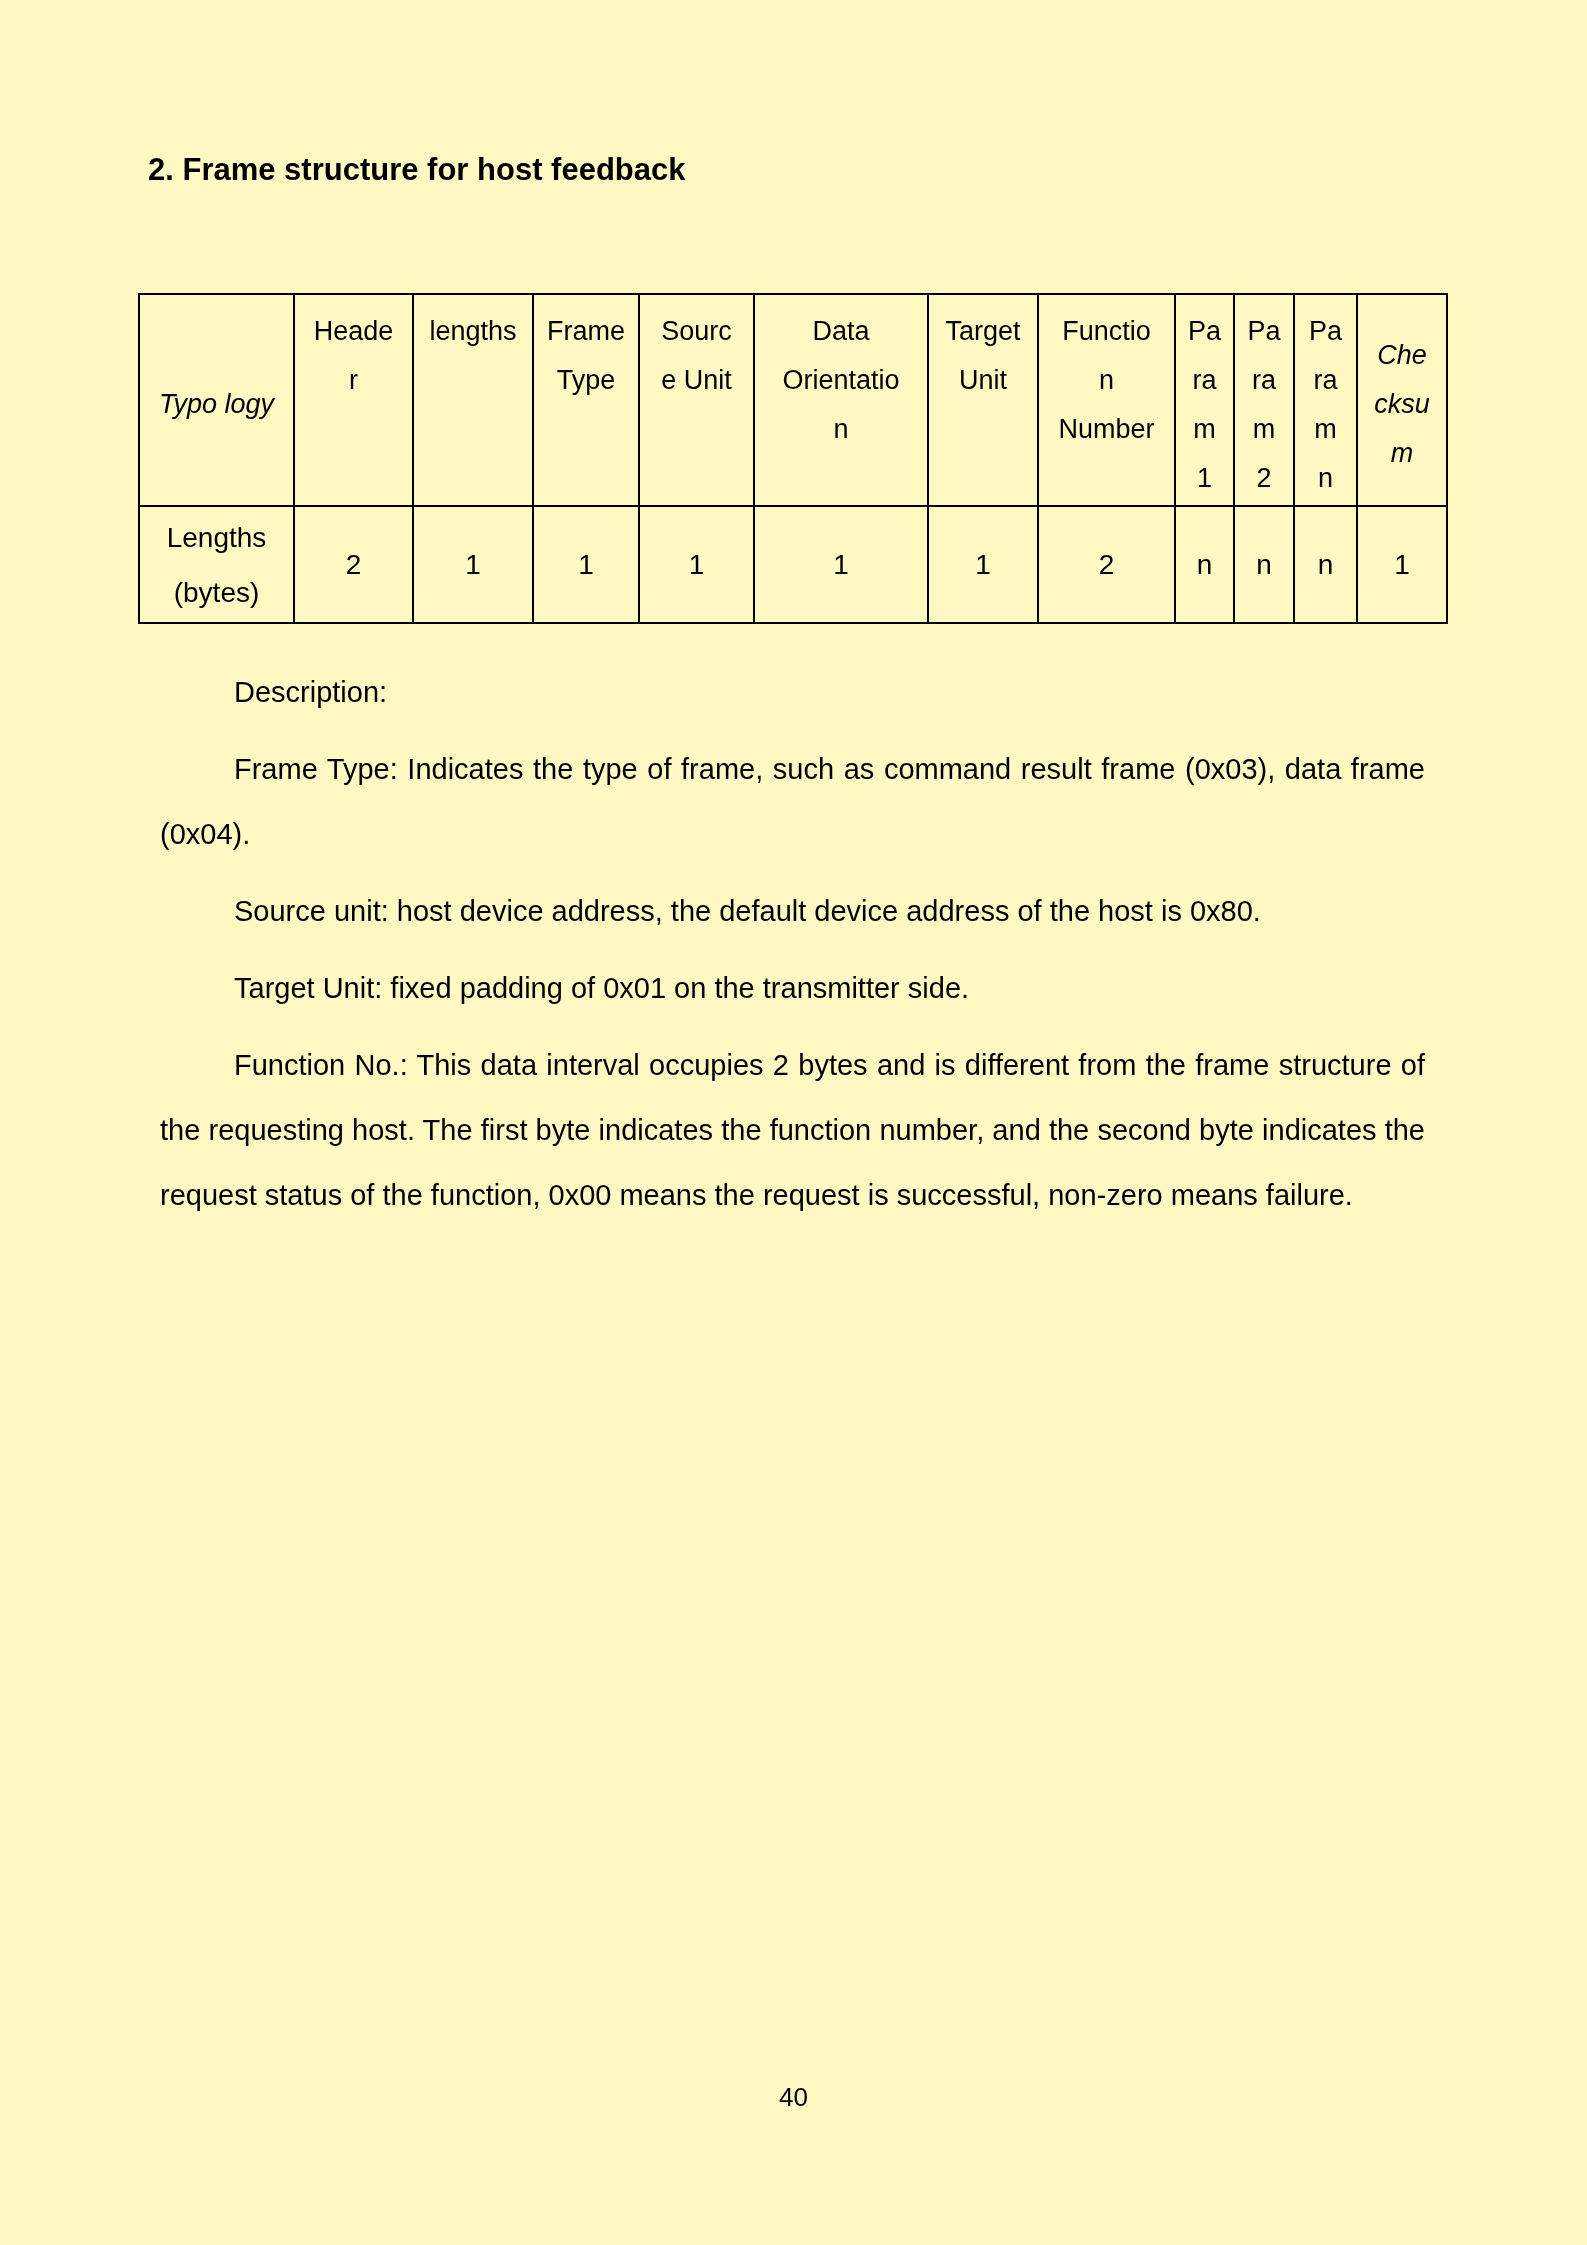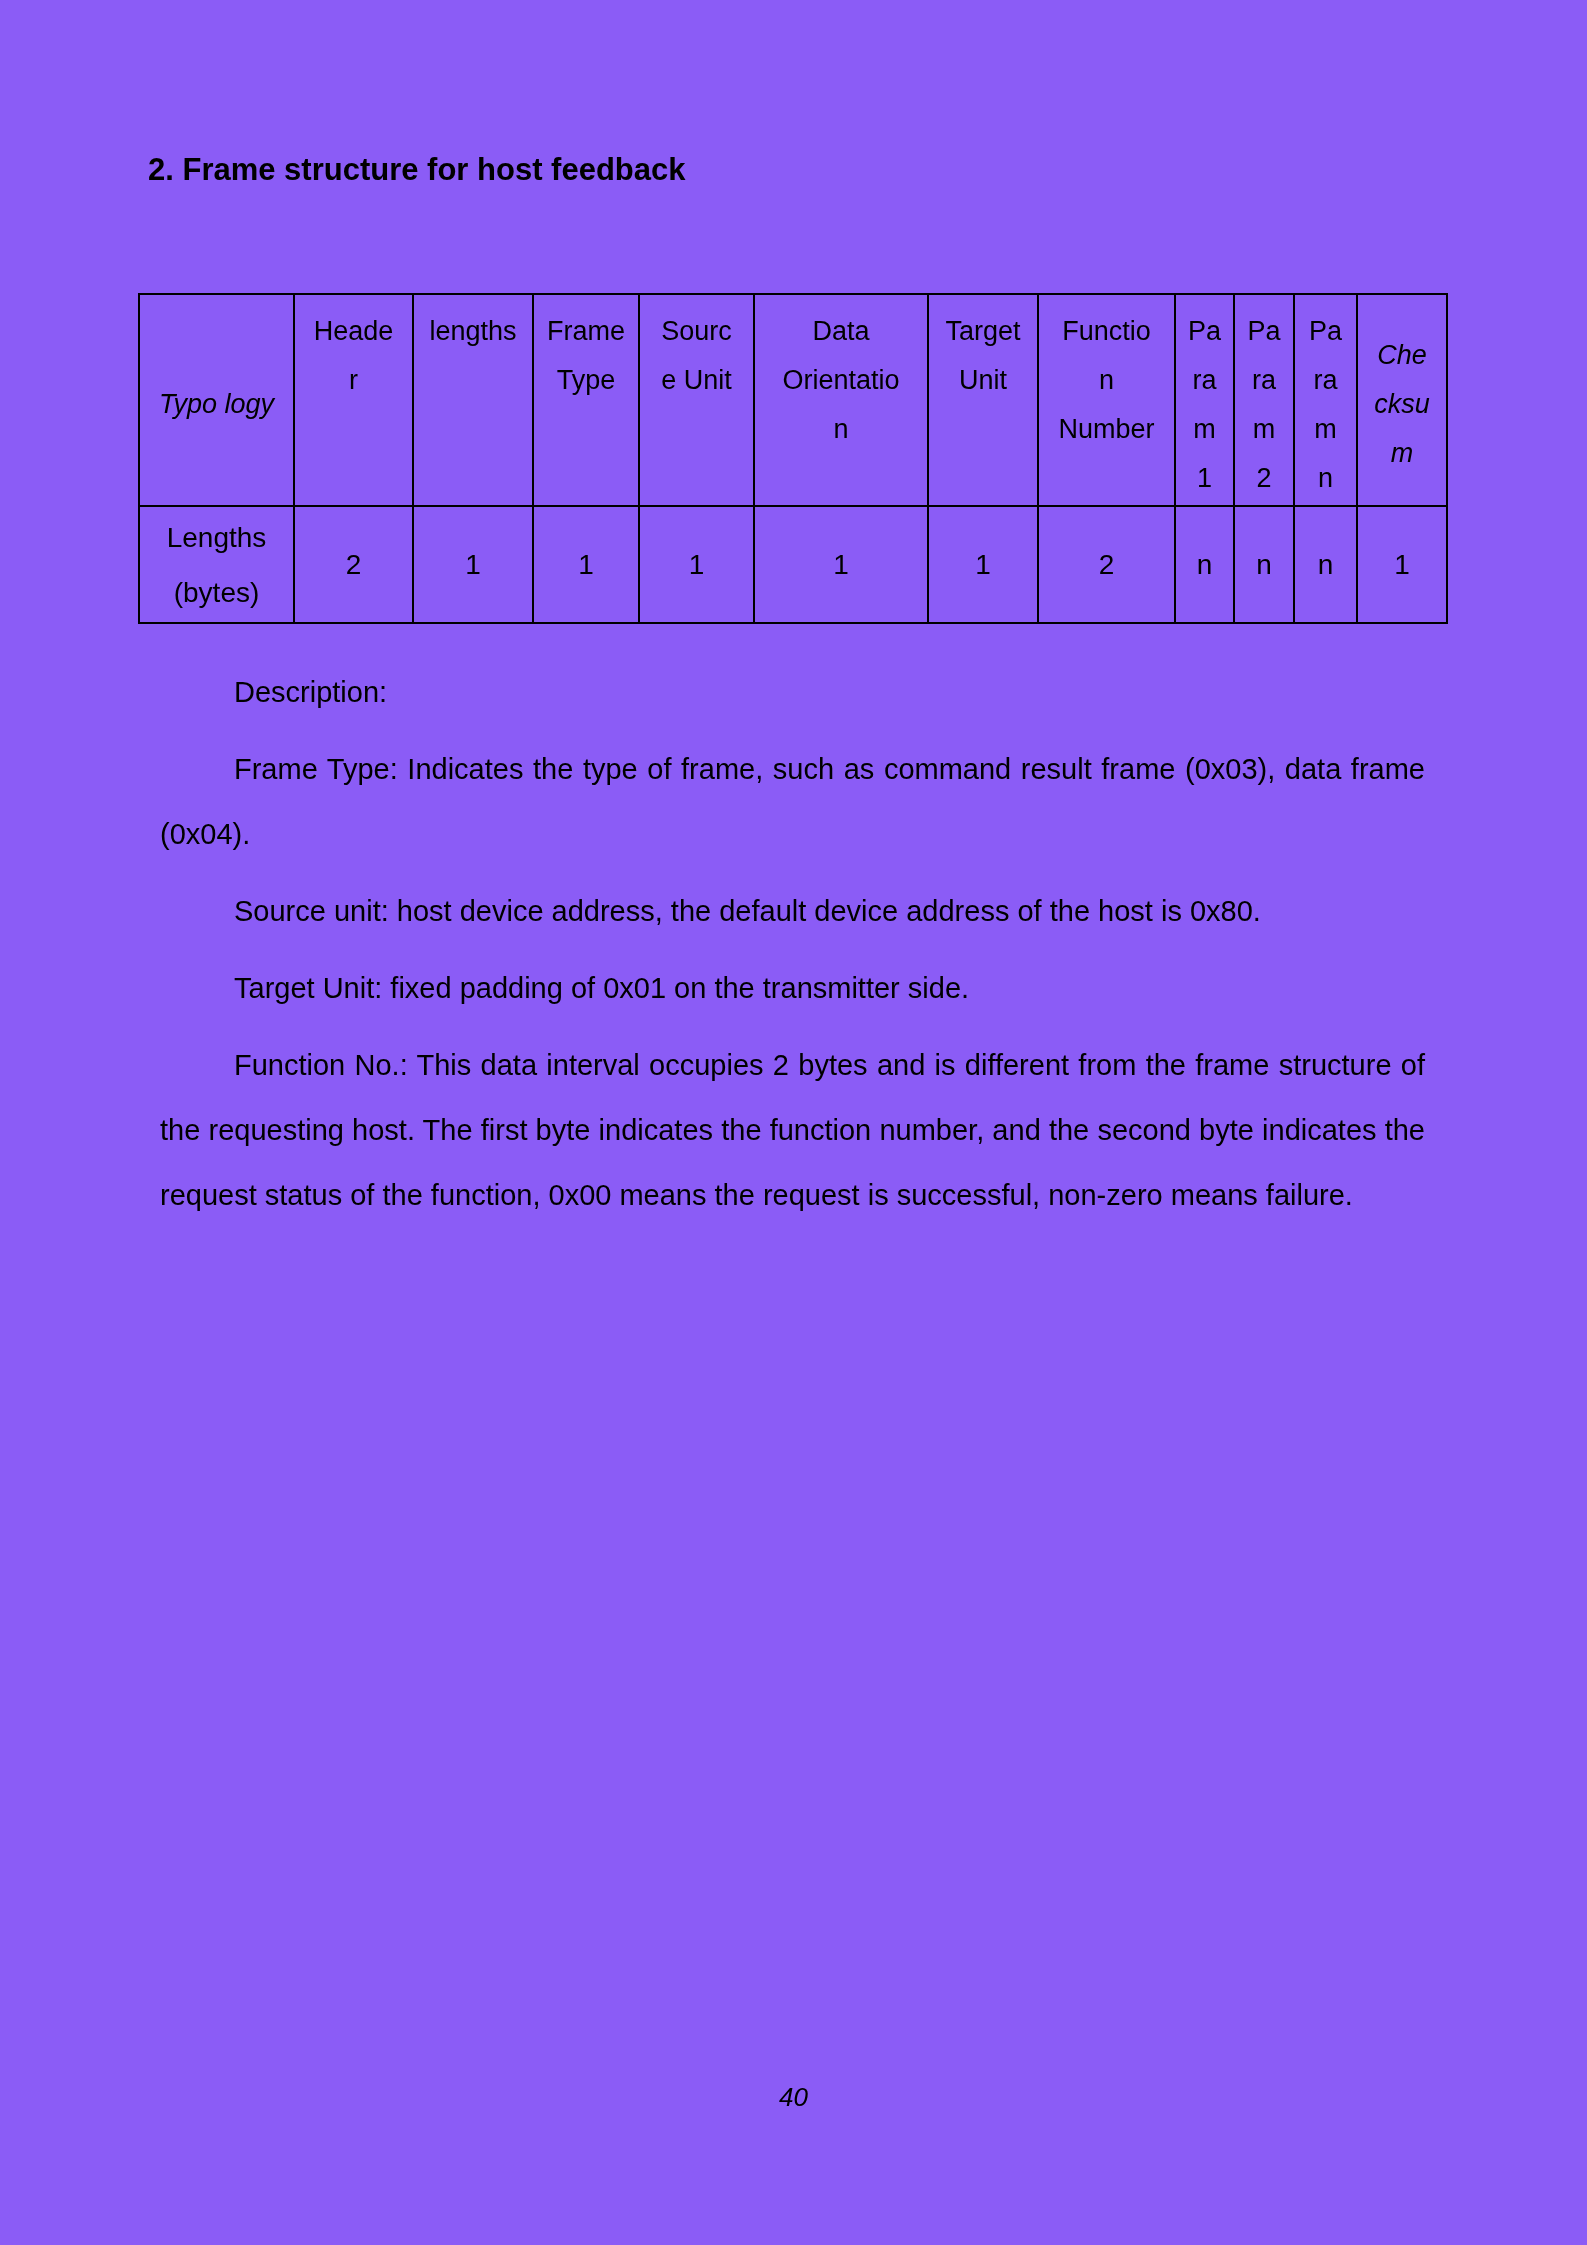--- a/index.html
+++ b/index.html
@@ -4,21 +4,21 @@
 <style>
   html, body {
     margin: 0;
     padding: 0;
     background: #ffffff;
   }
   .page {
     position: relative;
     width: 1587px;
     height: 2245px;
-    background: #8b5cf6;
+    background: #fef9c3;
     color: #000000;
     font-family: "Liberation Sans", sans-serif;
     overflow: hidden;
   }
   .heading {
     position: absolute;
     left: 148px;
     top: 152px;
     margin: 0;
     font-size: 31px;
@@ -79,21 +79,20 @@
     text-indent: 74px;
   }
   .page-number {
     position: absolute;
     left: 0;
     top: 2082px;
     width: 100%;
     text-align: center;
     font-size: 26px;
     color: #000000;
-    font-style: italic;
   }
 </style>
 </head>
 <body>
 
 <div class="page">
 
   <h1 class="heading">2. Frame structure for host feedback</h1>
 
   <table class="frame-table">

